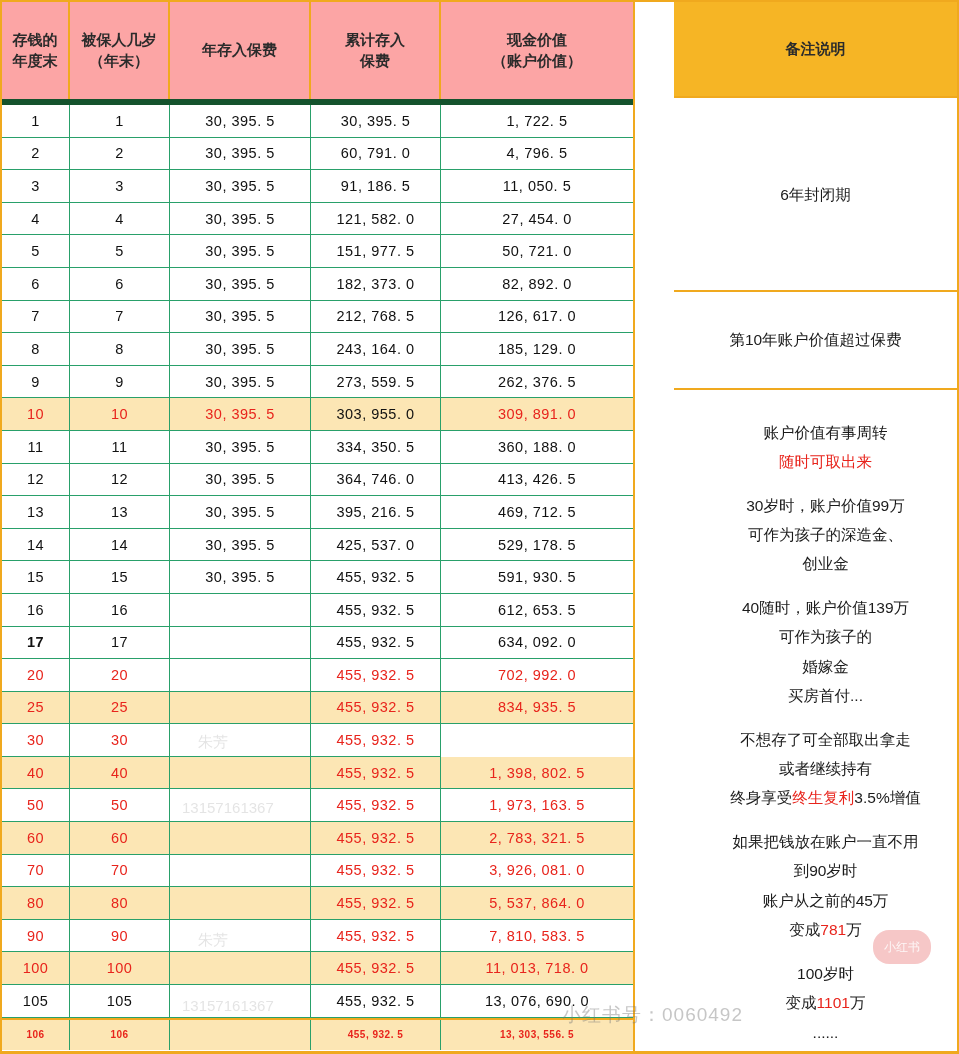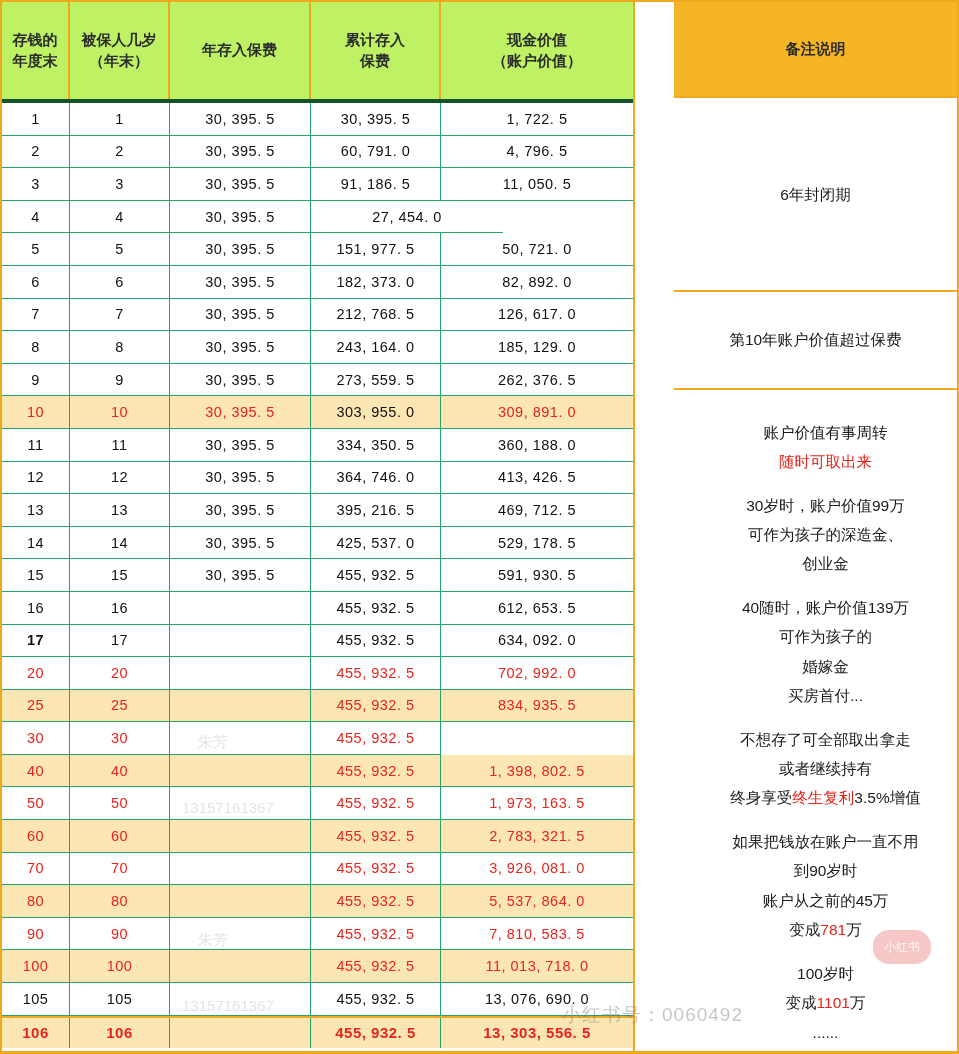--- a/index.html
+++ b/index.html
@@ -34,22 +34,22 @@
     width: 324px;
     display: flex;
     flex-direction: column;
     border-left: 2px solid #f0a91e;
     padding-left: 39px;
   }
   
   .head-row {
     display: flex;
     height: 97px;
-    background: #bef264;
-    border-bottom: 4px solid #14532d;
+    background: #fca5a5;
+    border-bottom: 6px solid #14532d;
   }
   .head-cell {
     display: flex;
     align-items: center;
     justify-content: center;
     text-align: center;
     font-weight: bold;
     font-size: 15px;
     color: #2b2b2b;
     line-height: 1.35;
@@ -100,21 +100,21 @@
 
   .row.hl .cell { background: #fce6b4; }
   .red { color: #e8241c; }
   .bold { font-weight: bold; }
 
   .row.last { border-top: 2px solid #f0a91e; }
   .row.last .cell {
     background: #fce6b4;
     font-weight: bold;
     color: #e8241c;
-    font-size: 15px;
+    font-size: 10px;
     border-bottom: none;
   }
 
   
   .note {
     box-sizing: border-box;
     border-bottom: 2px solid #f0a91e;
     display: flex;
     align-items: center;
     justify-content: center;
@@ -223,20 +223,21 @@
           <div class="cell c0">3</div>
           <div class="cell c1">3</div>
           <div class="cell c2">30, 395. 5</div>
           <div class="cell c3">91, 186. 5</div>
           <div class="cell c4">11, 050. 5</div>
         </div>
         <div class="row">
           <div class="cell c0">4</div>
           <div class="cell c1">4</div>
           <div class="cell c2">30, 395. 5</div>
+          <div class="cell c3">121, 582. 0</div>
           <div class="cell c4">27, 454. 0</div>
         </div>
         <div class="row">
           <div class="cell c0">5</div>
           <div class="cell c1">5</div>
           <div class="cell c2">30, 395. 5</div>
           <div class="cell c3">151, 977. 5</div>
           <div class="cell c4">50, 721. 0</div>
         </div>
         <div class="row">

